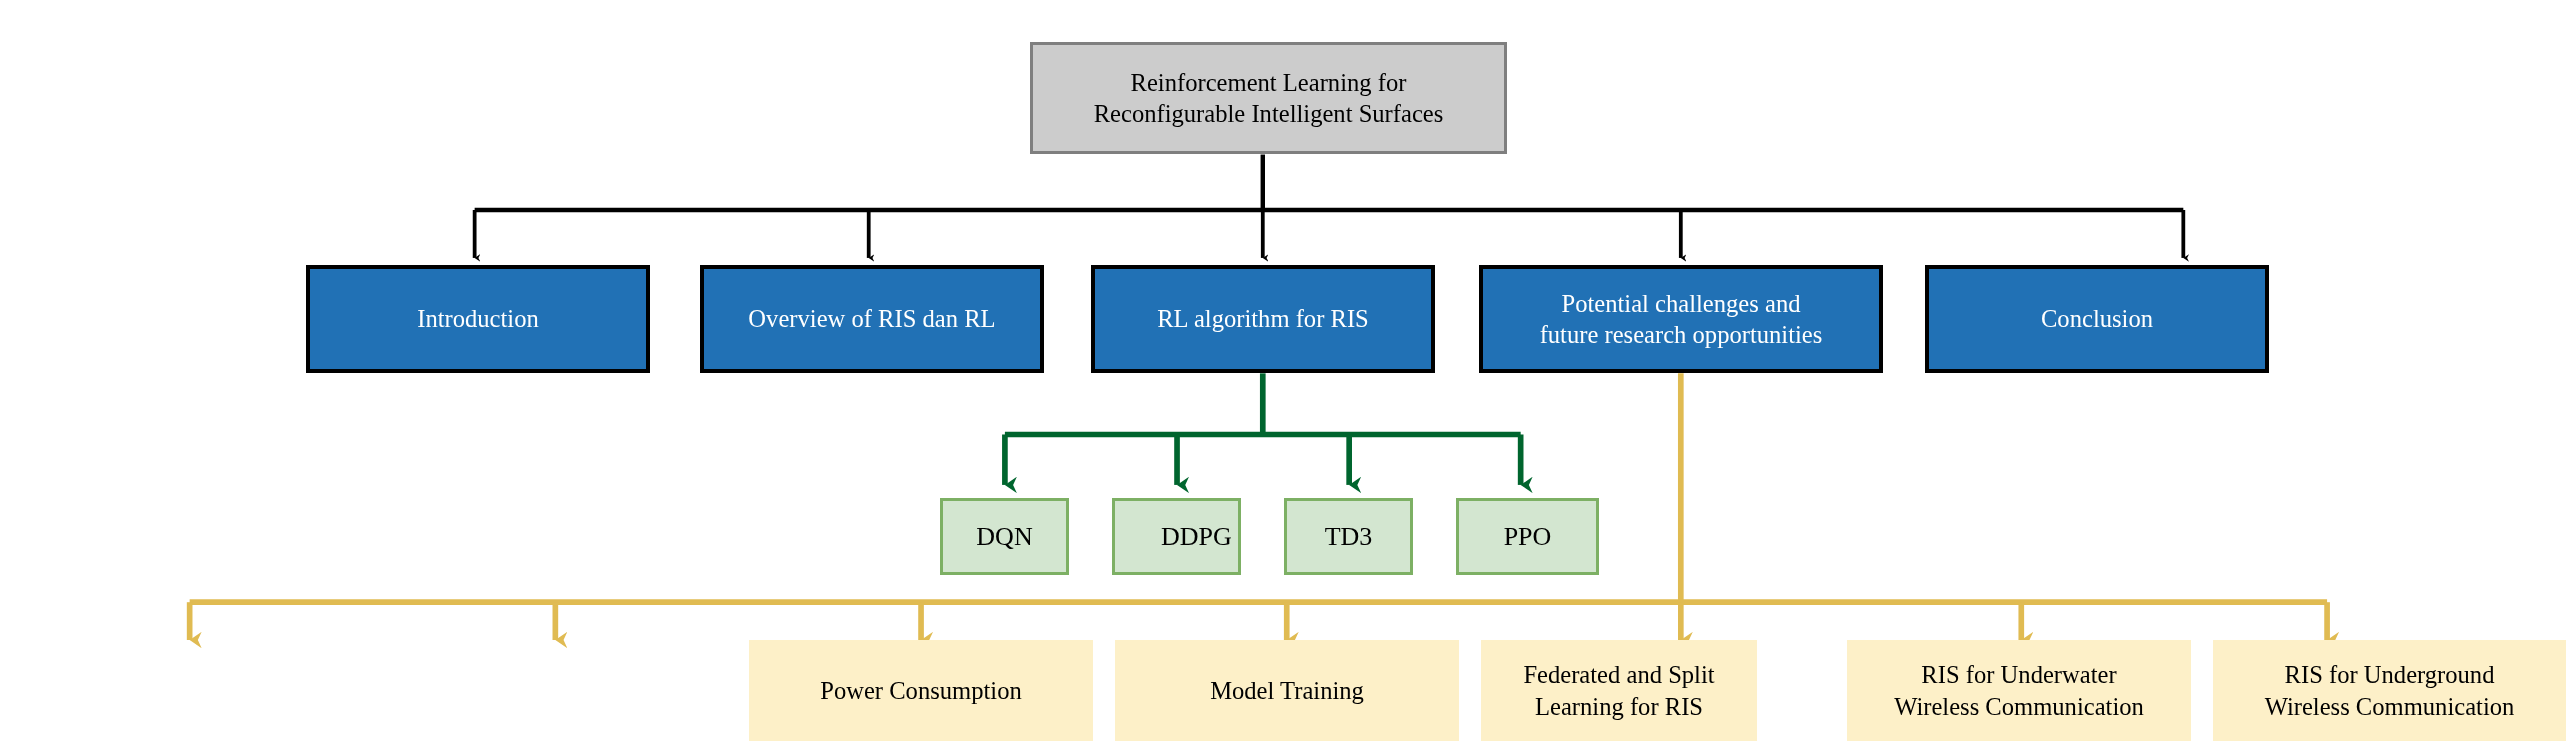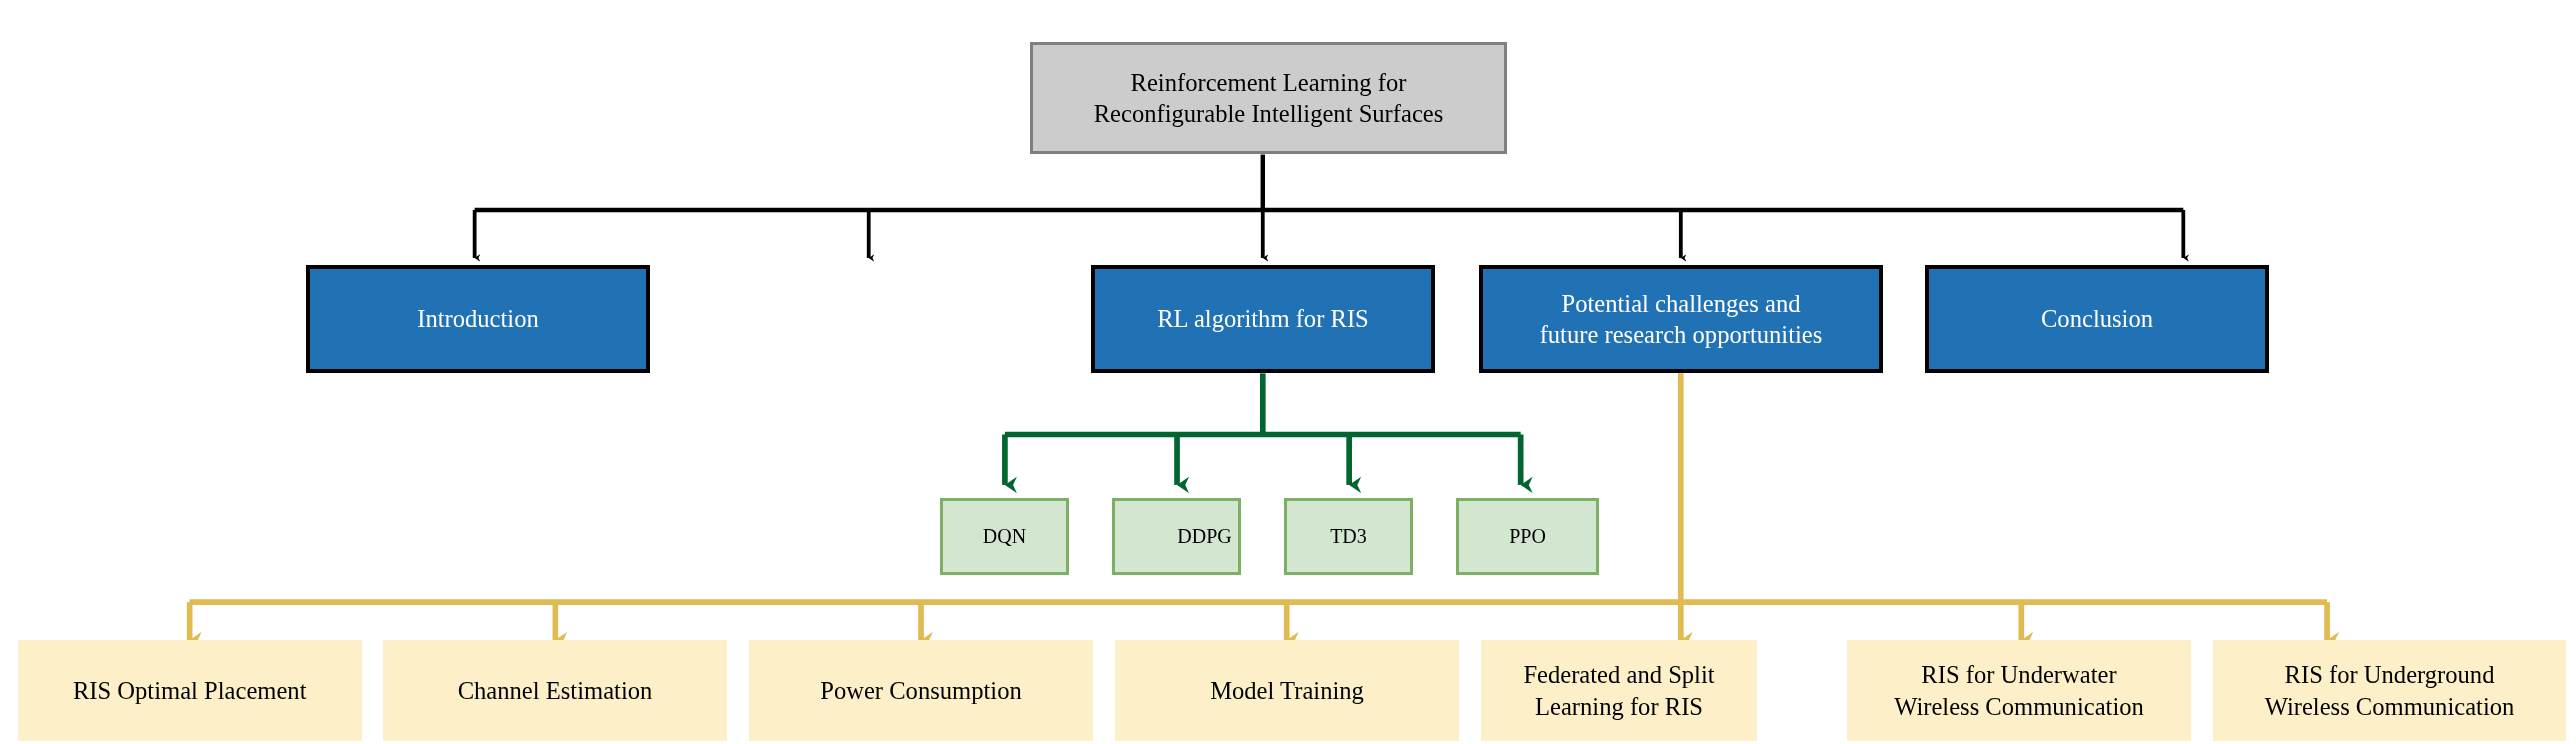--- a/index.html
+++ b/index.html
@@ -44,21 +44,21 @@
     background: #2171b5;
     border: 4.4px solid #000000;
     color: #ffffff;
     font-size: 24.6px;
   }
   
   .node.green {
     background: #d3e6d0;
     border: 3.8px solid #7db064;
     color: #000000;
-    font-size: 20px;
+    font-size: 26px;
   }
   
   .node.yellow {
     background: #fdf0c8;
     border: 3.8px solid #dfb githubfallback;
     color: #000000;
     font-size: 24.6px;
   }
   .node.yellow {
     border-color: #ddb84e;
@@ -132,20 +132,23 @@
 
   <div class="node root" style="left:1030px; top:6.3px; width:477px; height:112px;">
     <span class="lbl">Reinforcement Learning for
 Reconfigurable Intelligent Surfaces</span>
   </div>
 
   <div class="node blue" style="left:306px; top:229px; width:344px; height:108px;">
     <span class="lbl">Introduction</span>
   </div>
 
+  <div class="node blue" style="left:700px; top:229px; width:344px; height:108px;">
+    <span class="lbl">Overview of RIS dan RL</span>
+  </div>
 
   <div class="node blue" style="left:1091px; top:229px; width:344px; height:108px;">
     <span class="lbl">RL algorithm for RIS</span>
   </div>
 
   <div class="node blue" style="left:1479px; top:229px; width:404px; height:108px;">
     <span class="lbl">Potential challenges and
 future research opportunities</span>
   </div>
 
@@ -162,27 +165,21 @@
   </div>
 
   <div class="node green" style="left:1284px; top:462px; width:129px; height:77px;">
     <span class="lbl">TD3</span>
   </div>
 
   <div class="node green" style="left:1456px; top:462px; width:143px; height:77px;">
     <span class="lbl">PPO</span>
   </div>
 
-  <div class="node yellow" style="left:17.7px; top:604px; width:344px; height:101px;">
-    <span class="lbl">RIS Optimal Placement</span>
-  </div>
-
-  <div class="node yellow" style="left:383px; top:604px; width:344px; height:101px;">
-    <span class="lbl">Channel Estimation</span>
-  </div>
+
 
   <div class="node yellow" style="left:749px; top:604px; width:344px; height:101px;">
     <span class="lbl">Power Consumption</span>
   </div>
 
   <div class="node yellow" style="left:1115px; top:604px; width:344px; height:101px;">
     <span class="lbl">Model Training</span>
   </div>
 
   <div class="node yellow" style="left:1481px; top:604px; width:276px; height:101px;">

